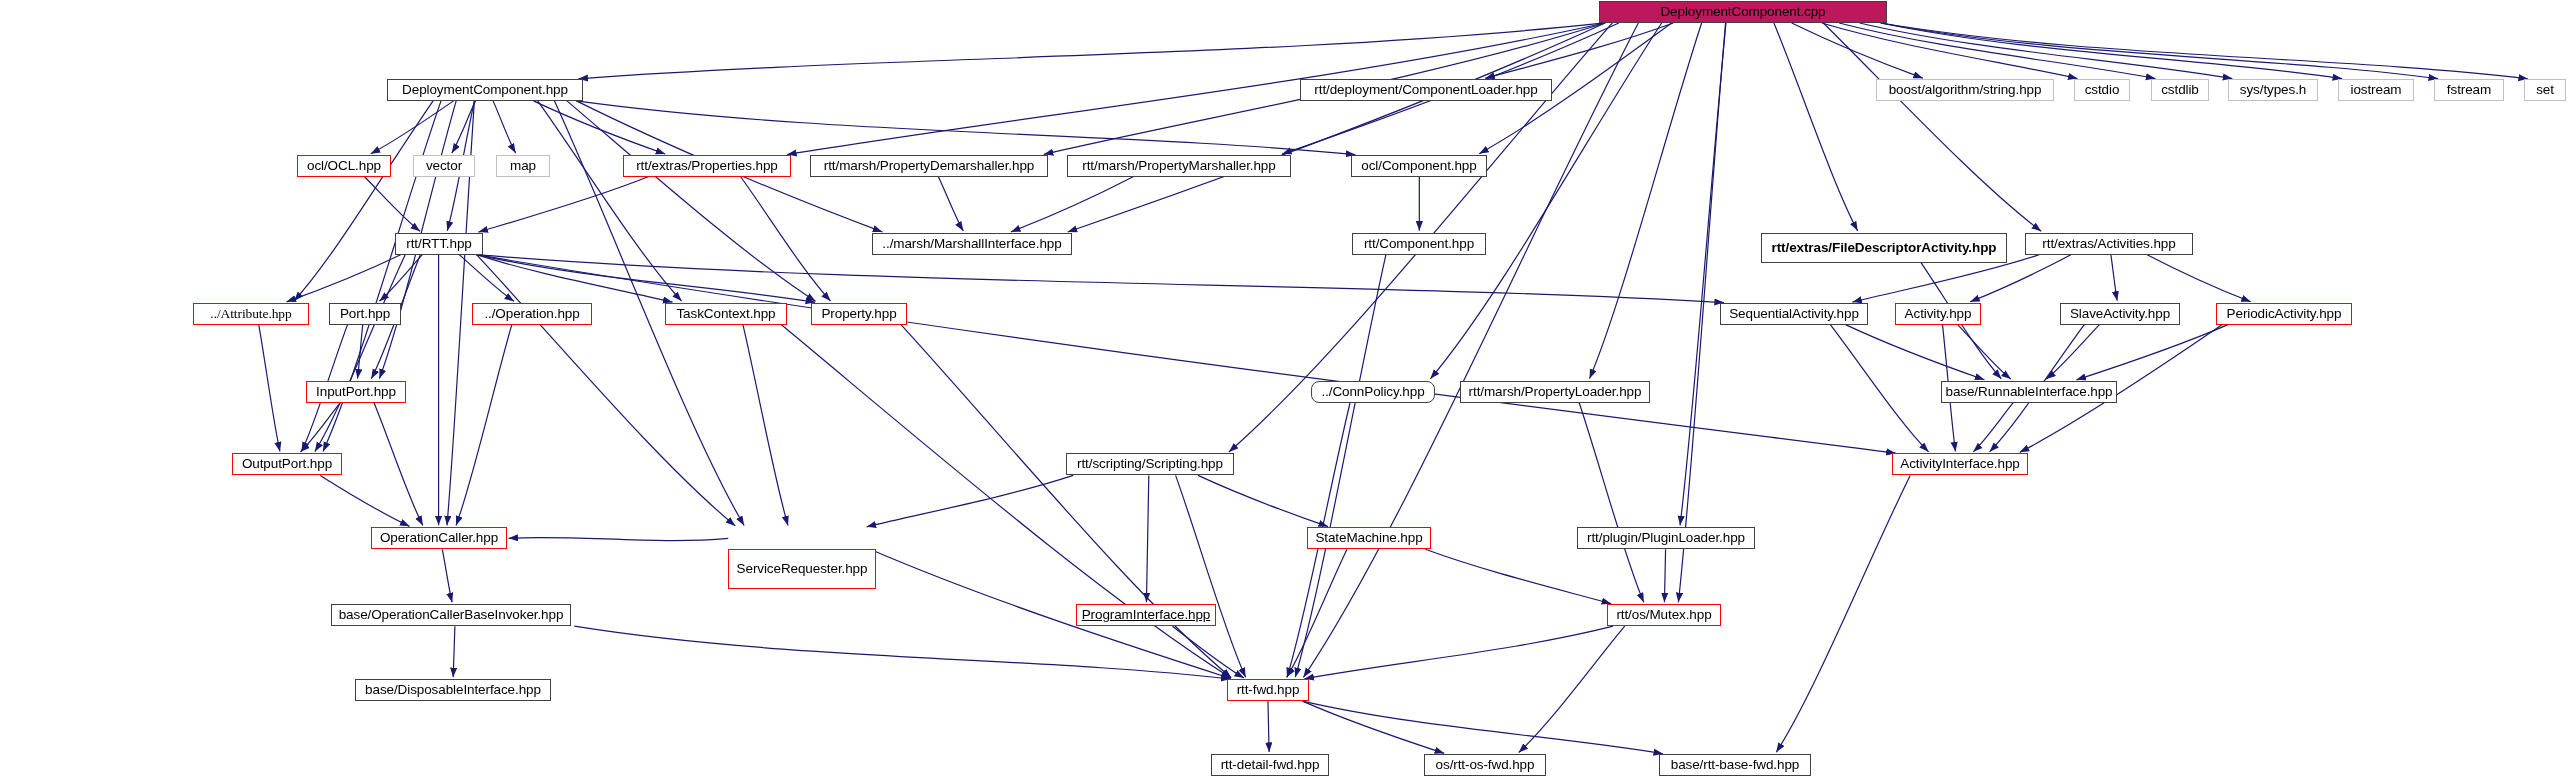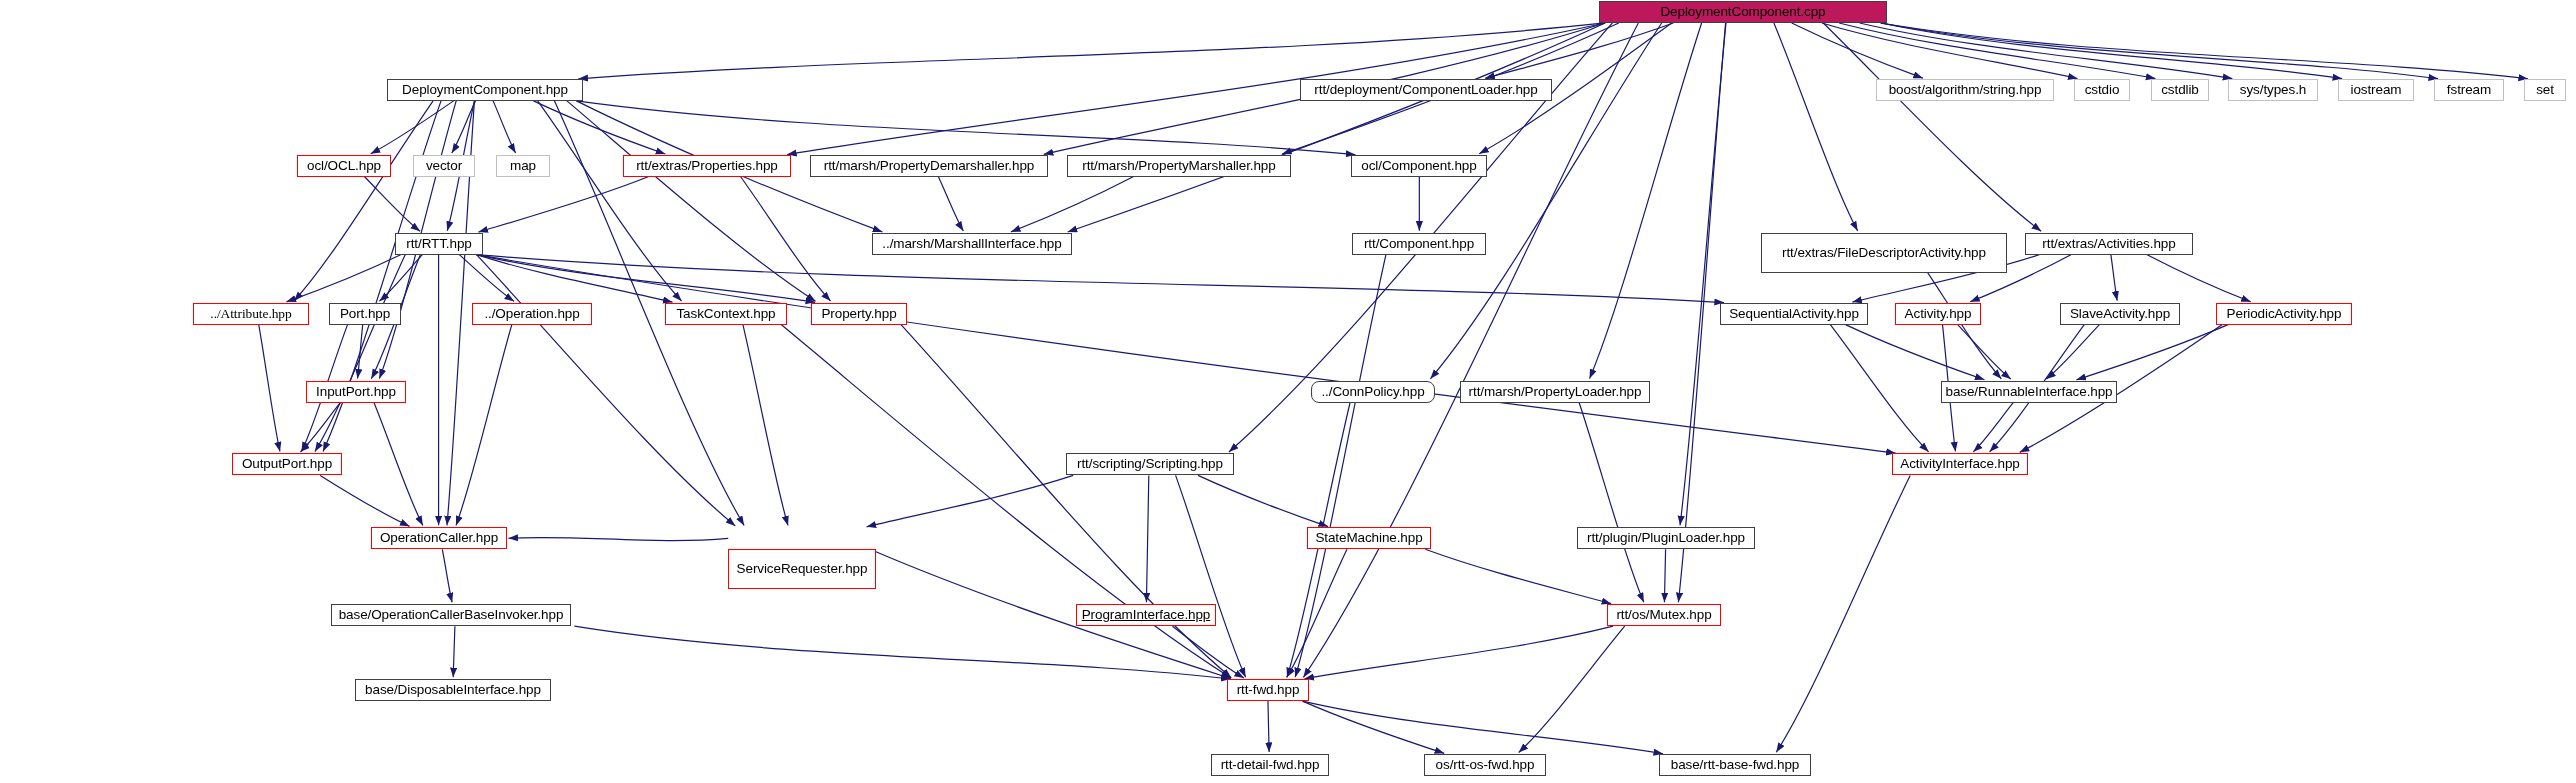--- a/index.html
+++ b/index.html
@@ -181,21 +181,21 @@
       </div>
       <div class="node dark" style="left: 395px; top: 233px; width: 88px; height: 22px;">
         <span class="node-label">rtt/RTT.hpp</span>
       </div>
       <div class="node dark" style="left: 872px; top: 233px; width: 200px; height: 22px;">
         <span class="node-label">../marsh/MarshallInterface.hpp</span>
       </div>
       <div class="node dark" style="left: 1352px; top: 233px; width: 134px; height: 22px;">
         <span class="node-label">rtt/Component.hpp</span>
       </div>
-      <div class="node dark" style="left: 1761px; top: 233px; width: 246px; height: 40px;">
+      <div class="node dark" style="left: 1761px; top: 233px; width: 246px; height: 30px; font-weight: bold;">
         <span class="node-label">rtt/extras/FileDescriptorActivity.hpp</span>
       </div>
       <div class="node dark" style="left: 2025px; top: 233px; width: 168px; height: 22px;">
         <span class="node-label">rtt/extras/Activities.hpp</span>
       </div>
       <div class="node red" style="left: 193px; top: 303px; width: 116px; height: 22px; font-family: Liberation Serif, serif;">
         <span class="node-label">../Attribute.hpp</span>
       </div>
       <div class="node dark" style="left: 329px; top: 303px; width: 72px; height: 22px;">
         <span class="node-label">Port.hpp</span>

